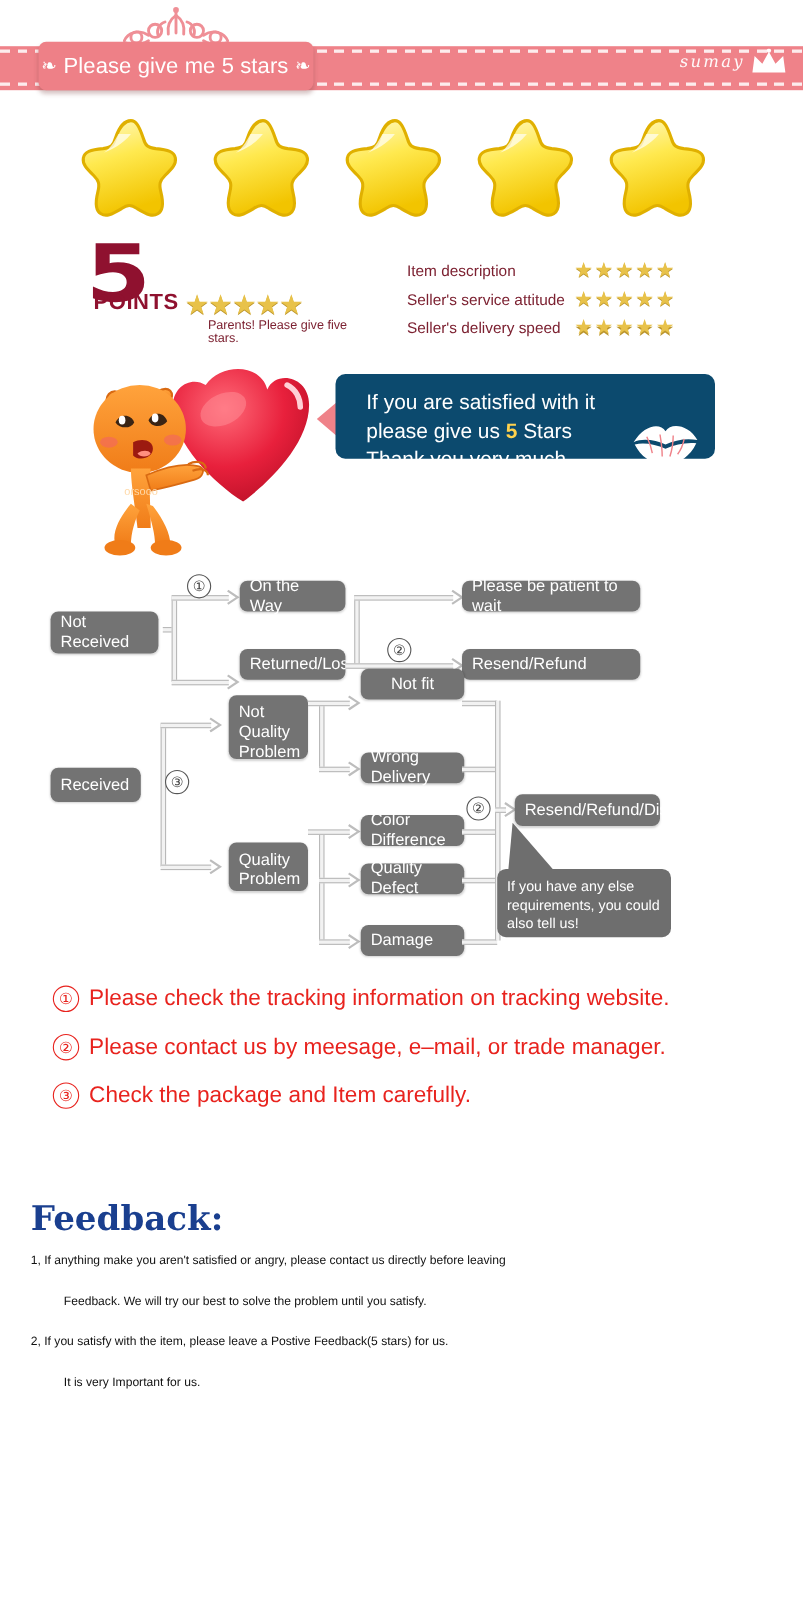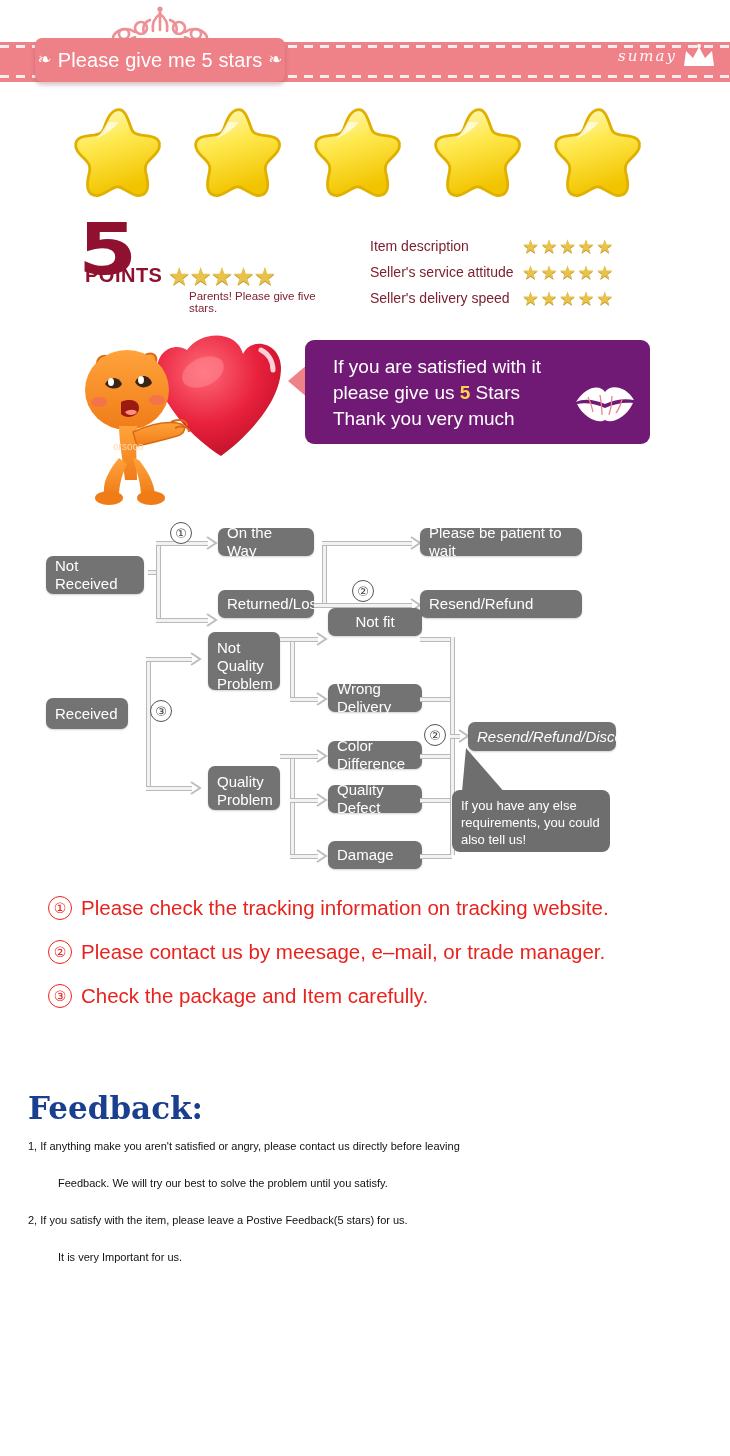--- a/index.html
+++ b/index.html
@@ -42,22 +42,22 @@
   
   #rating-rows{position:absolute;left:370px;top:236px;}
   .rating-row{display:flex;align-items:center;height:20px;margin-bottom:6px;}
   .rating-label{width:152px;font-size:14px;color:#7c2131;white-space:nowrap;}
   .rating-stars{font-size:19px;color:#e8c24a;letter-spacing:1.5px;
       text-shadow:0 1px 0 #bb9630;}
 
   
   #mascot-area{position:absolute;left:75px;top:328px;width:600px;height:190px;}
   #mascot{position:absolute;left:0;top:0;width:225px;height:185px;}
-  #speech-bubble{position:absolute;left:230px;top:12px;width:345px;height:104px;
-      background:#701a75;border-radius:9px;}
+  #speech-bubble{position:absolute;left:230px;top:12px;width:345px;height:77px;
+      background:#0c4a6e;border-radius:9px;}
   #bubble-tail{position:absolute;left:213px;top:36px;width:20px;height:34px;}
   #bubble-text{position:absolute;left:28px;top:14px;color:#fff;font-size:19px;
       line-height:26px;}
   #bubble-text .hl{color:#ffd24d;font-weight:bold;}
   #lips-icon{position:absolute;right:14px;top:42px;width:62px;height:42px;}
 
   
   #flowchart{position:absolute;left:0;top:512px;width:730px;height:368px;}
   .fbox{position:absolute;background:#737373;color:#fff;border-radius:7px;
       font-size:15px;line-height:18px;display:flex;align-items:center;
@@ -328,21 +328,21 @@
   <div class="ln h" style="left:420px;top:185px;width:32px;"></div>
   <div class="ln h" style="left:420px;top:242px;width:32px;"></div>
   <div class="ln h" style="left:420px;top:286px;width:32px;"></div>
   <div class="ln h" style="left:420px;top:342px;width:32px;"></div>
   <div class="ln v" style="left:450px;top:125px;height:218px;"></div>
   <div class="ln h" style="left:450px;top:222px;width:10px;"></div>
   <svg class="chev" style="left:458px;top:217px;" viewBox="0 0 13 14">
       <path d="M1 1 L10 7 L1 13" fill="none" stroke="#bdbdbd" stroke-width="2"></path>
     </svg>
   <div class="circnum" style="left:424px;top:212px;">②</div>
-  <div class="fbox" style="left:468px;top:210px;width:148px;height:29px;font-style:italic;">Resend/Refund/Discount</div>
+  <div class="fbox" style="left:468px;top:210px;width:132px;height:29px;">Resend/Refund/Discount</div>
 </div>
 
 <svg id="callout-tail" viewBox="0 0 60 52">
   <path d="M8 0 L48 46 L4 44 Z" fill="#6e6e6e"></path>
 </svg>
 <div id="callout">If you have any else requirements, you could also tell us!</div>
 
 <div id="red-notes">
   <div class="red-note">
     <span class="rnum">①</span>

